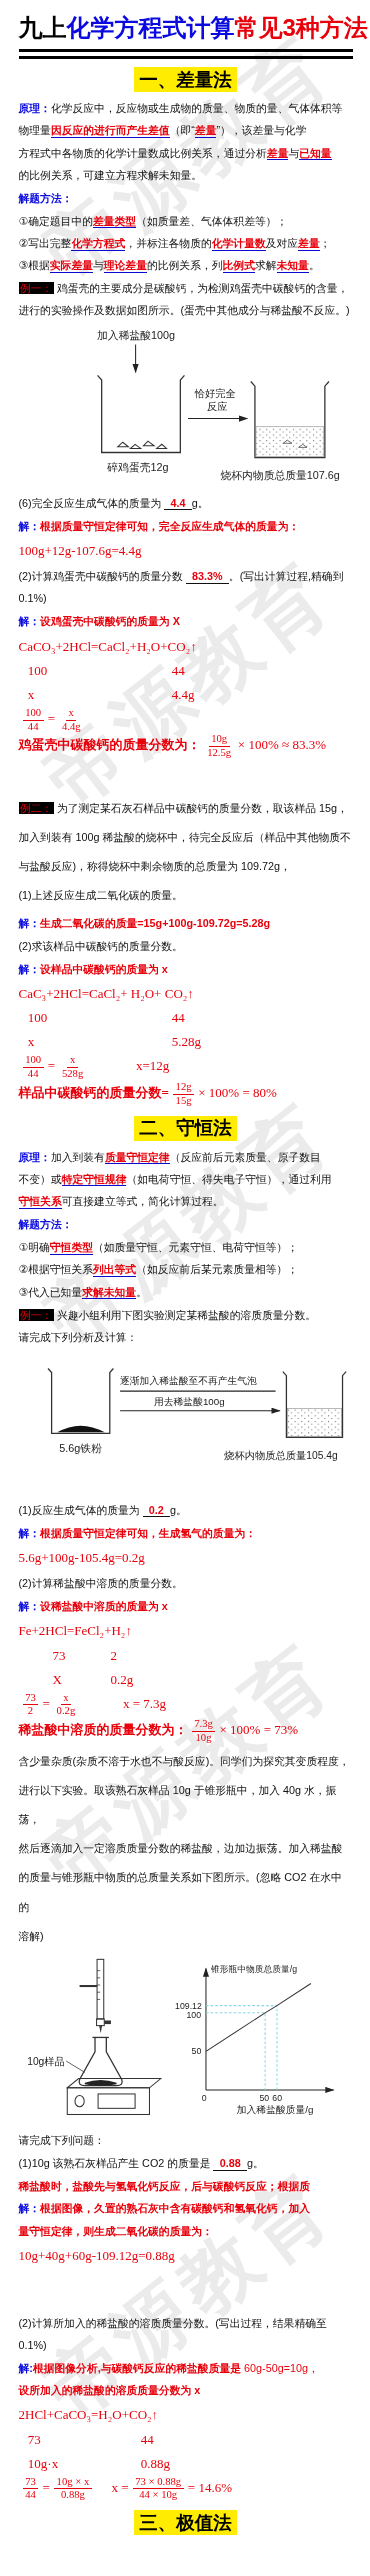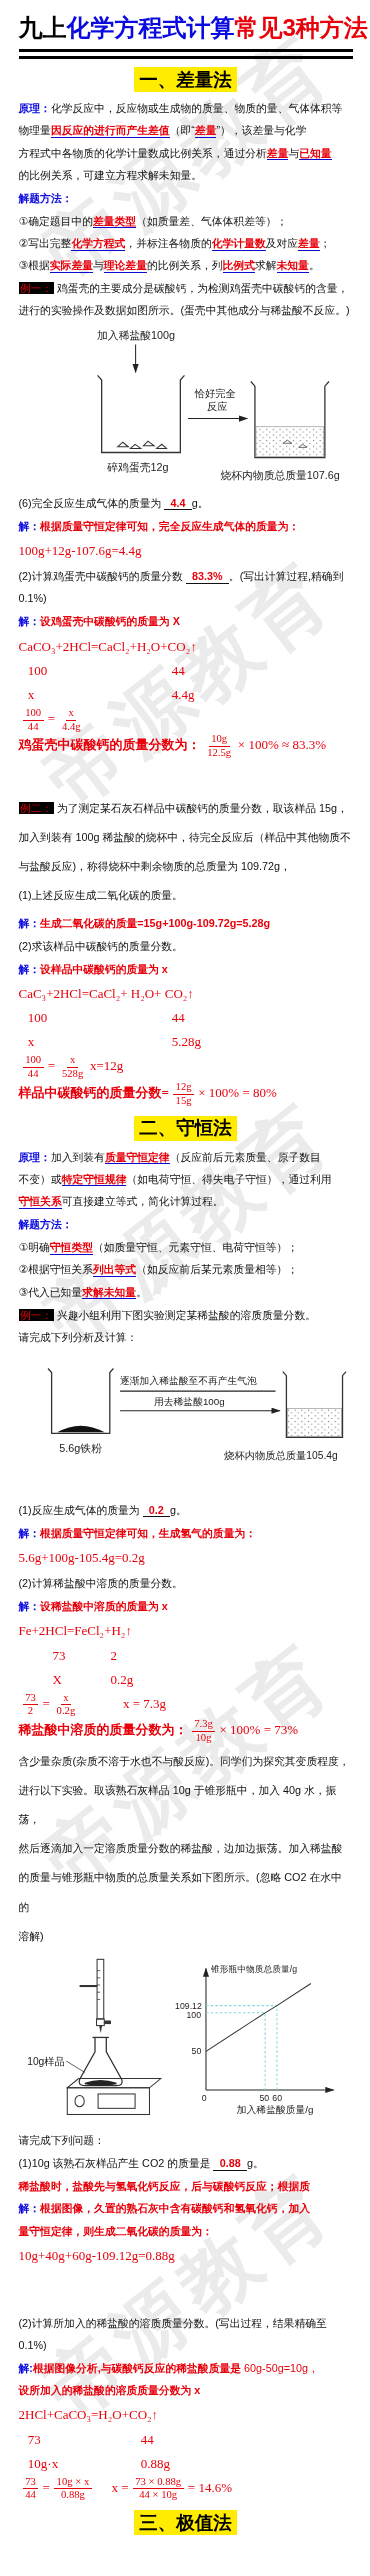--- a/index.html
+++ b/index.html
@@ -151,21 +151,21 @@
           <div class="blk-eq">
             <div class="ln"><span class="seg sr">CaC₃+2HCl=CaCl₂+ H₂O+ CO₂↑</span></div>
             <div class="ln" style="padding-left: 9.3px;"><span class="seg sr" style="display: inline-block; min-width: 144px;">100</span><span class="seg sr">44</span></div>
             <div class="ln" style="padding-left: 9.3px;"><span class="seg sr" style="display: inline-block; min-width: 144px;">x</span><span class="seg sr">5.28g</span></div>
             <div class="ln"><span class="frac">
                 <span class="num">100</span>
                 <span class="den">44</span>
               </span><span class="seg sr">=</span><span class="frac">
                 <span class="num">x</span>
                 <span class="den">528g</span>
-              </span><span class="seg sr" style="">x=12g</span></div>
+              </span><span class="seg sr" style="margin-left: 46px;">x=12g</span></div>
             <div class="ln"><span class="seg srb">样品中碳酸钙的质量分数=</span><span class="frac">
                 <span class="num">12g</span>
                 <span class="den">15g</span>
               </span><span class="seg sr">× 100% = 80%</span></div>
           </div>
         </section>
         <section>
           <div class="sec-hdr"><span>二、守恒法</span></div>
           <div class="blk-p">
             <div class="ln"><span class="seg sb">原理：</span><span class="seg sk">加入到装有</span><span class="seg sru">质量守恒定律</span><span class="seg sk">（反应前后元素质量、原子数目</span></div>

